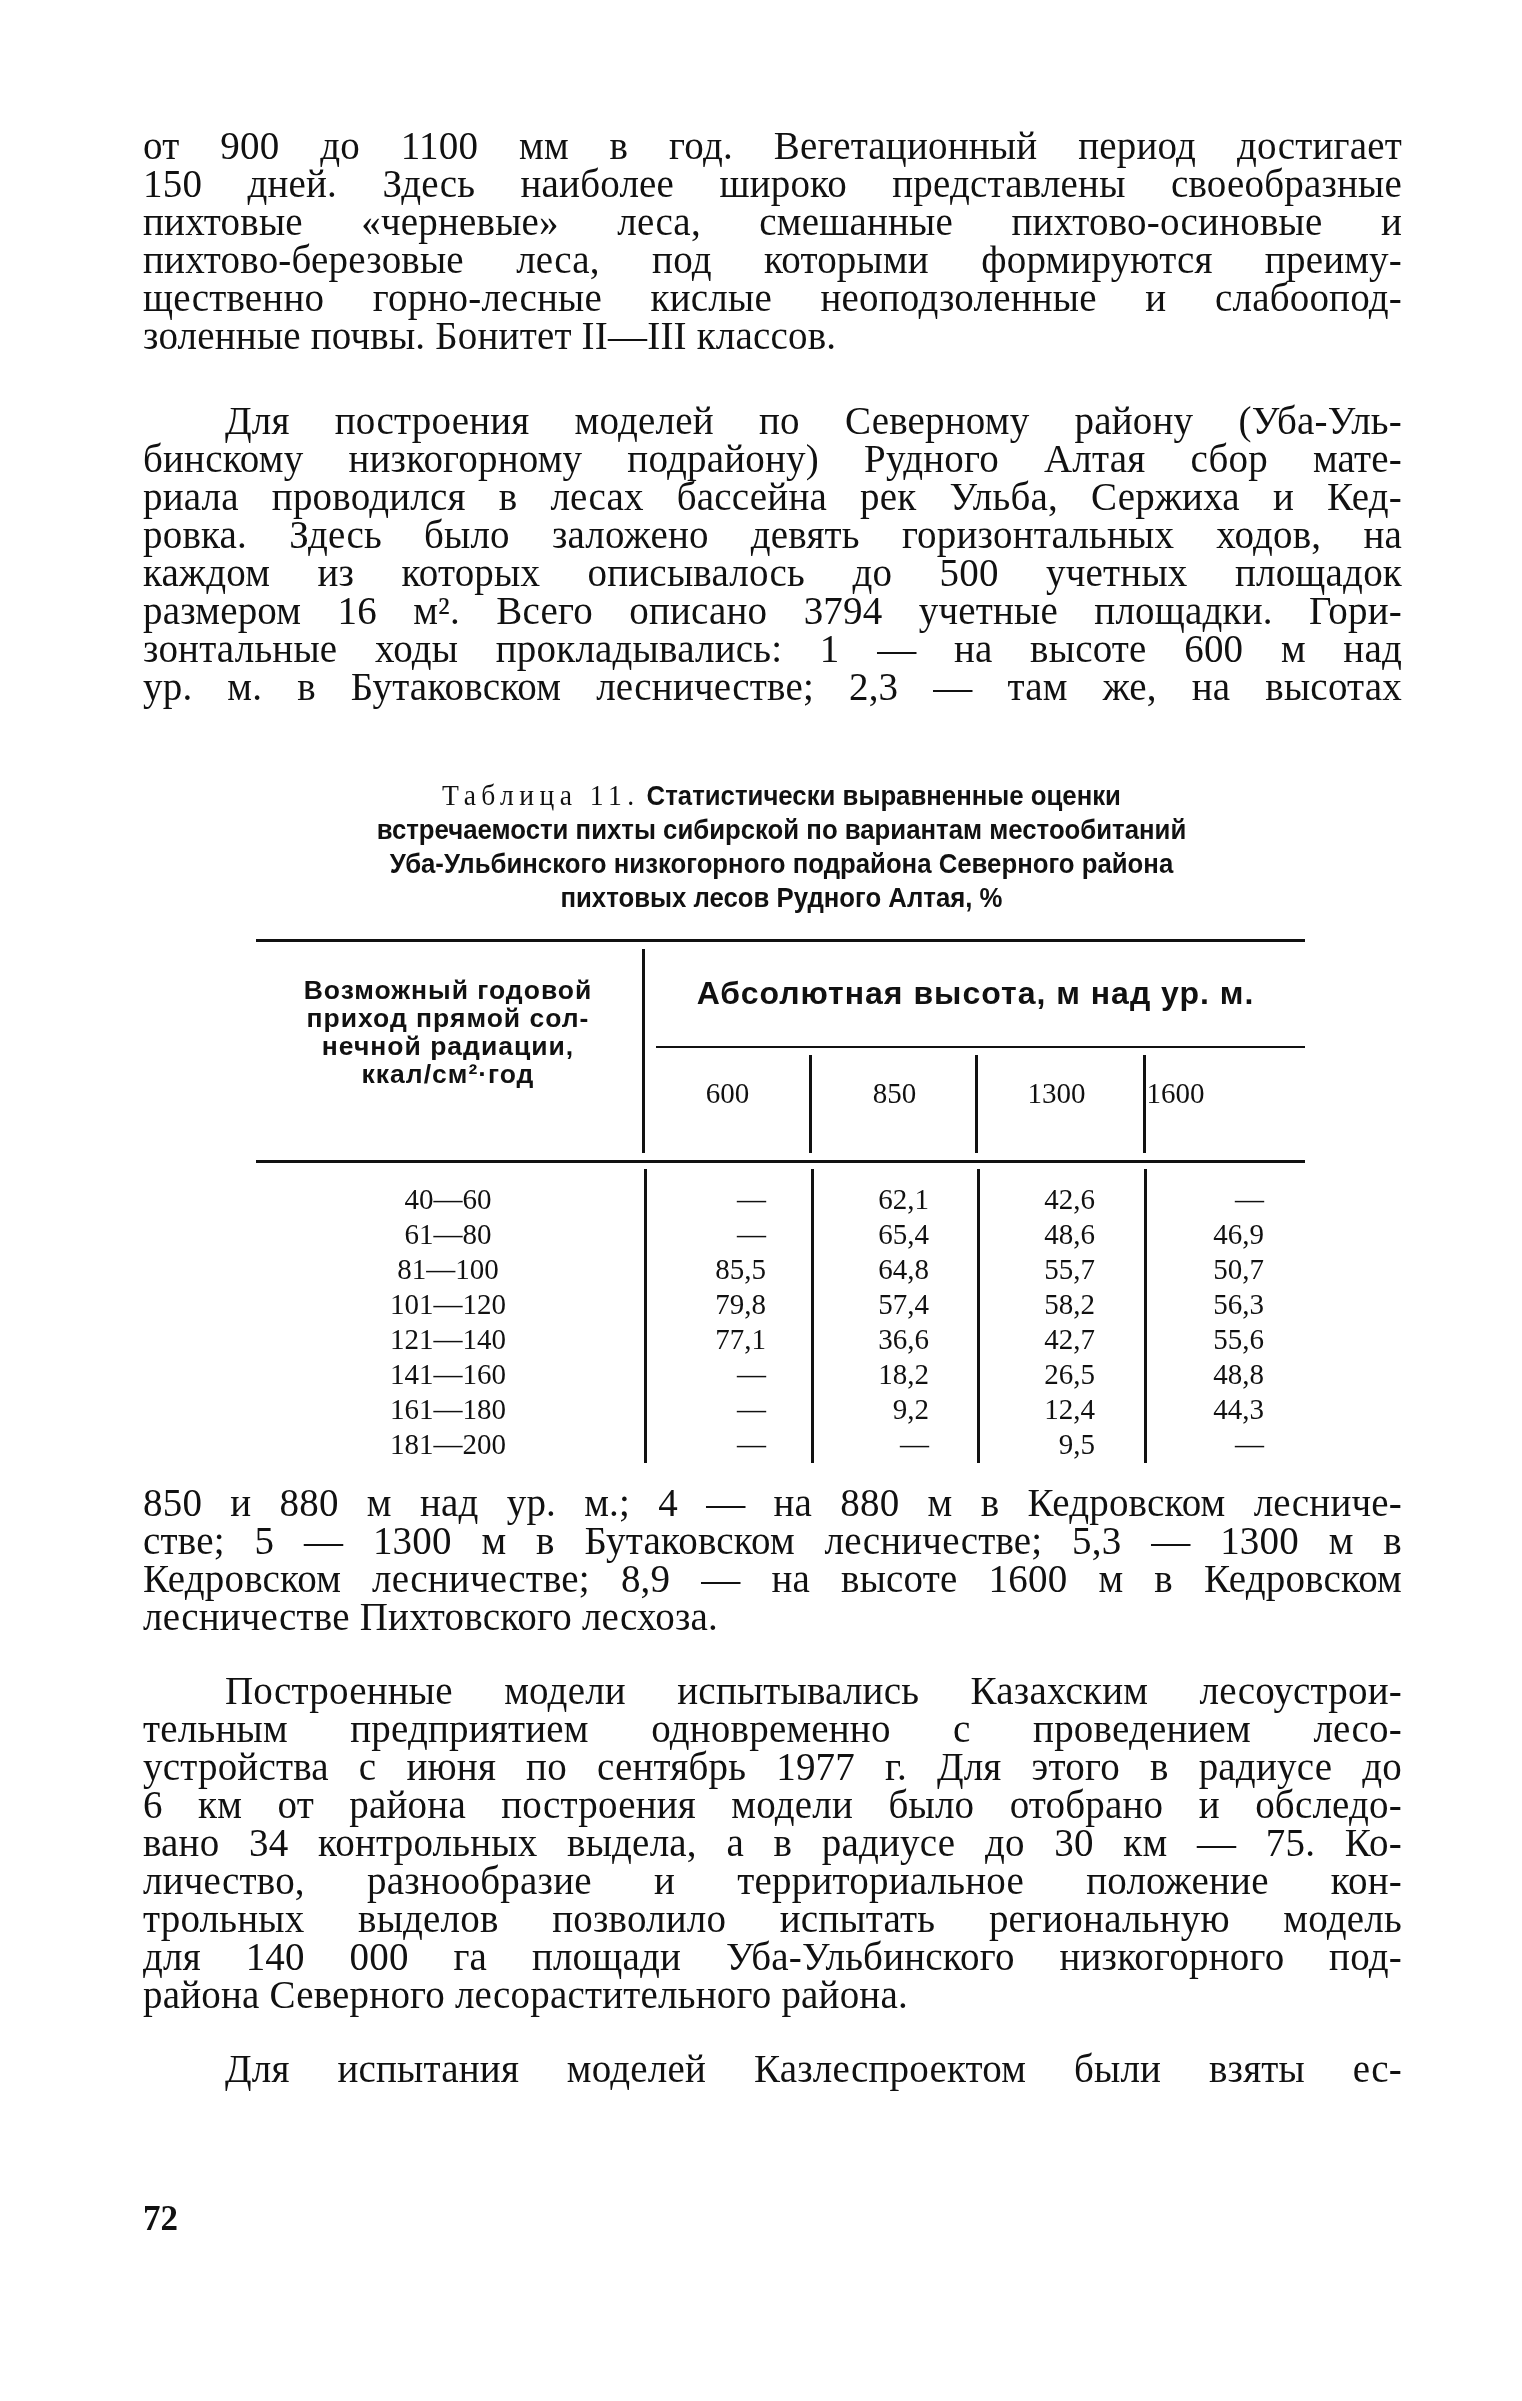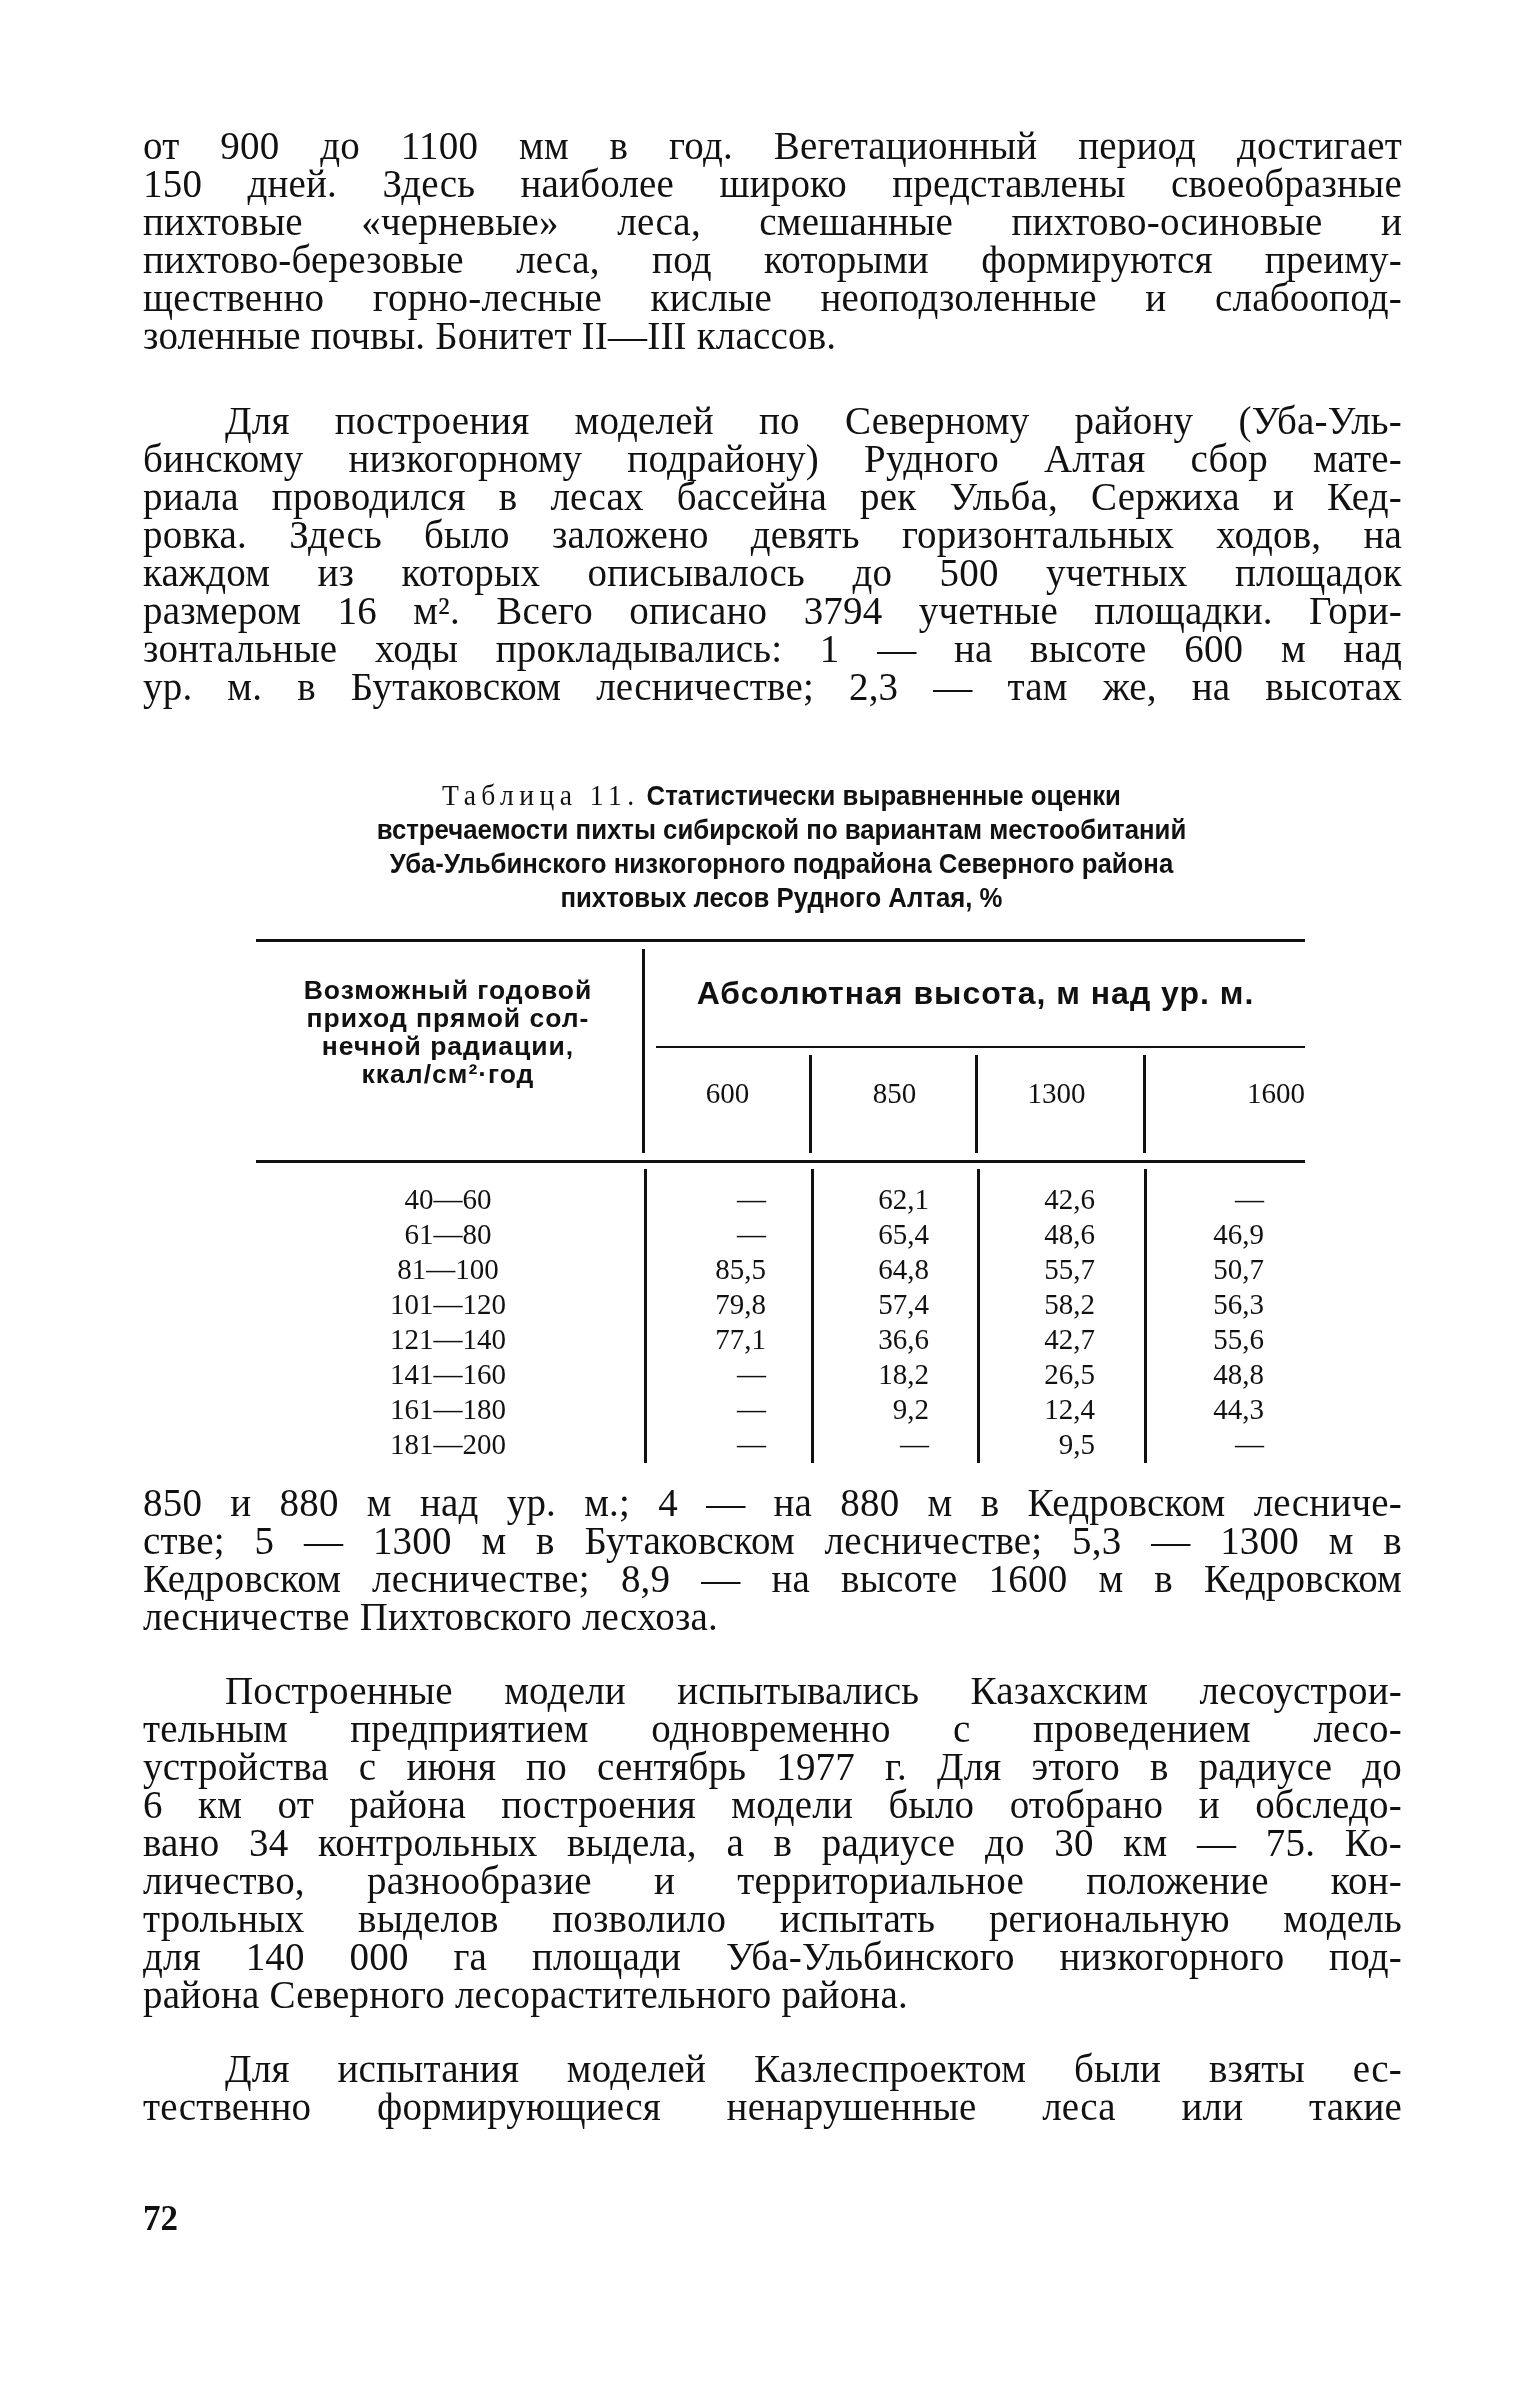--- a/index.html
+++ b/index.html
@@ -130,21 +130,21 @@
       <span>Возможный годовой</span>
       <span>приход прямой сол-</span>
       <span>нечной радиации,</span>
       <span>ккал/см²·год</span>
     </div>
     <div class="hdr-top">Абсолютная высота, м над ур. м.</div>
 
     <div class="colhdr" style="left:390px; width:163px;">600</div>
     <div class="colhdr" style="left:557px; width:163px;">850</div>
     <div class="colhdr" style="left:723px; width:155px;">1300</div>
-    <div class="colhdr" style="left:890px; width:159px;text-align:right;">1600</div>
+    <div class="colhdr" style="left:840px; width:159px;">1600</div>
 
     <div class="col col-range">
       <span class="cell">40—60</span>
       <span class="cell">61—80</span>
       <span class="cell">81—100</span>
       <span class="cell">101—120</span>
       <span class="cell">121—140</span>
       <span class="cell">141—160</span>
       <span class="cell">161—180</span>
       <span class="cell">181—200</span>
@@ -209,18 +209,17 @@
     <span class="ln">6 км от района построения модели было отобрано и обследо-</span>
     <span class="ln">вано 34 контрольных выдела, а в радиусе до 30 км — 75. Ко-</span>
     <span class="ln">личество, разнообразие  и территориальное  положение кон-</span>
     <span class="ln">трольных выделов позволило испытать региональную модель</span>
     <span class="ln">для 140 000 га площади  Уба-Ульбинского низкогорного под-</span>
     <span class="ln last">района Северного лесорастительного района.</span>
   </div>
 
   <div class="para" id="p5">
     <span class="ln indent">Для испытания моделей Казлеспроектом были взяты ес-</span>
-    <span class="ln">тественно  формирующиеся  ненарушенные  леса или такие</span>
   </div>
 
   <div class="pagenum">72</div>
 </div>
 
 
 </body></html>

